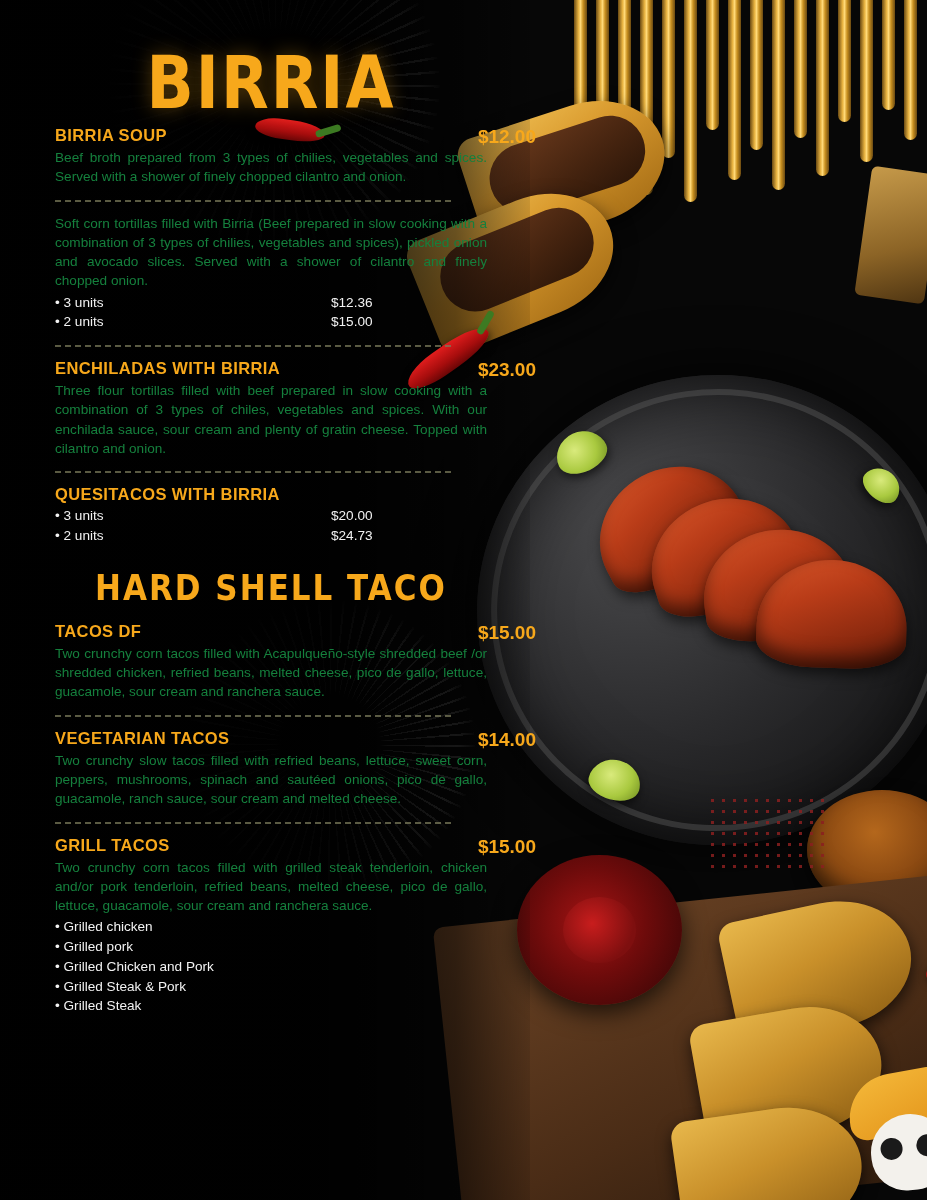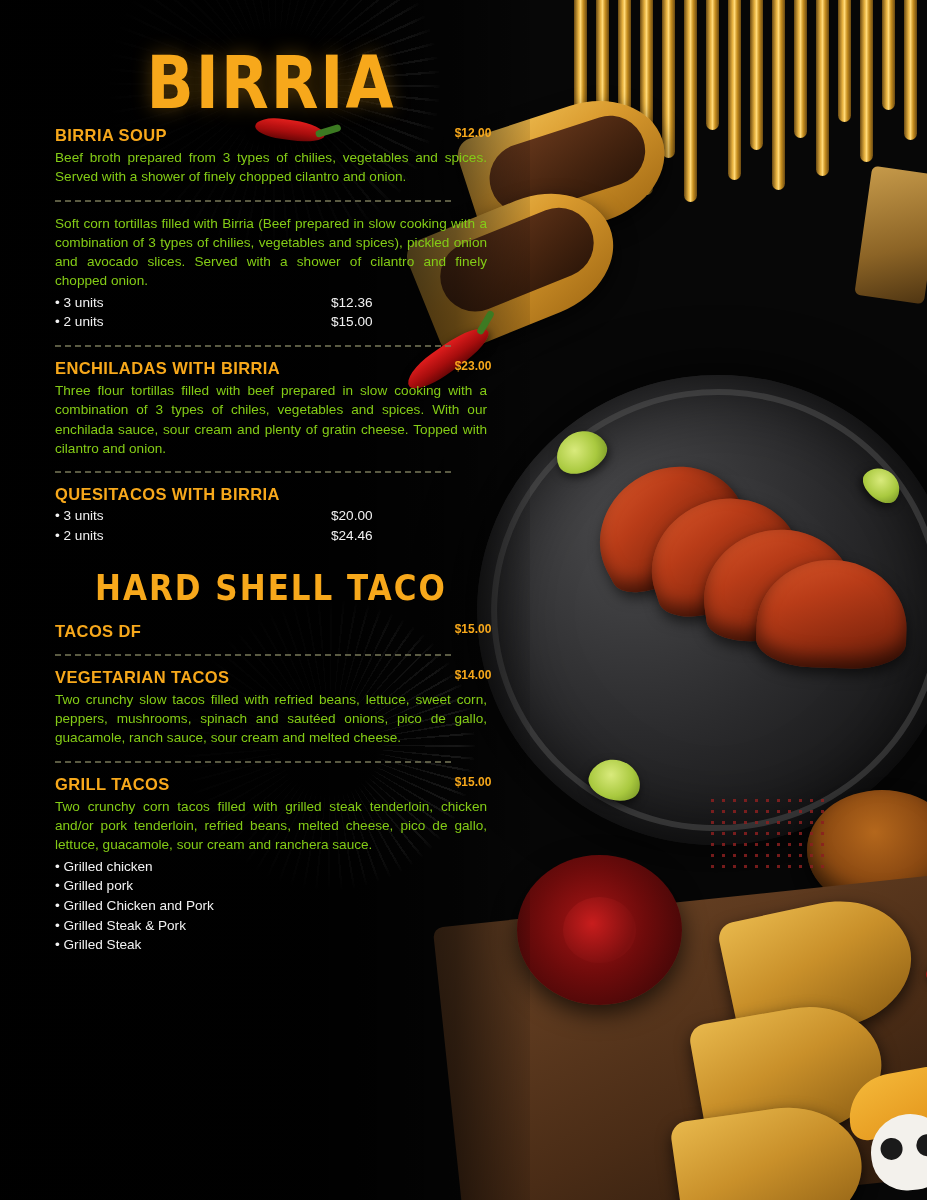--- a/index.html
+++ b/index.html
@@ -296,39 +296,39 @@
   }
   .item-name {
     font-weight: 700;
     font-size: 16.5px;
     letter-spacing: .4px;
     color: #f7a81b;
     white-space: nowrap;
   }
   .item-price {
     font-weight: 700;
-    font-size: 12px;
+    font-size: 19px;
     color: #f7a81b;
     margin-left: auto;
     min-width: 150px;
-    text-align: center;
+    text-align: right;
     padding-left: 24px;
   }
   .item-price.at-col {
     margin-left: 0;
     position: absolute;
     left: 331px;
   }
   .item-head.rel { position: relative; }
 
   .item-desc {
     margin-top: 3px;
     font-size: 13.6px;
     line-height: 1.42;
-    color: #84cc16;
+    color: #15803d;
     text-align: justify;
     max-width: 432px;
   }
 
   .units {
     margin-top: 2px;
     position: relative;
     max-width: 432px;
   }
   .unit-row {
@@ -481,35 +481,36 @@
         <div class="item-head rel">
           <span class="item-name">QUESITACOS WITH BIRRIA</span>
         </div>
         <div class="units">
           <div class="unit-row">
             <span>• 3 units</span>
             <span class="u-price">$20.00</span>
           </div>
           <div class="unit-row">
             <span>• 2 units</span>
-            <span class="u-price">$24.46</span>
+            <span class="u-price">$24.73</span>
           </div>
         </div>
       </div>
     </div>
 
     <h2 class="section-title">HARD SHELL TACO</h2>
 
     <div>
 
       <div class="item">
         <div class="item-head rel">
           <span class="item-name">TACOS DF</span>
           <span class="item-price at-col">$15.00</span>
         </div>
+        <div class="item-desc">Two crunchy corn tacos filled with Acapulqueño-style shredded beef /or shredded chicken, refried beans, melted cheese, pico de gallo, lettuce, guacamole, sour cream and ranchera sauce.</div>
       </div>
 
       <div class="divider"></div>
 
       <div class="item">
         <div class="item-head rel">
           <span class="item-name">VEGETARIAN TACOS</span>
           <span class="item-price at-col">$14.00</span>
         </div>
         <div class="item-desc">Two crunchy slow tacos filled with refried beans, lettuce, sweet corn, peppers, mushrooms, spinach and sautéed onions, pico de gallo, guacamole, ranch sauce, sour cream and melted cheese.</div>

